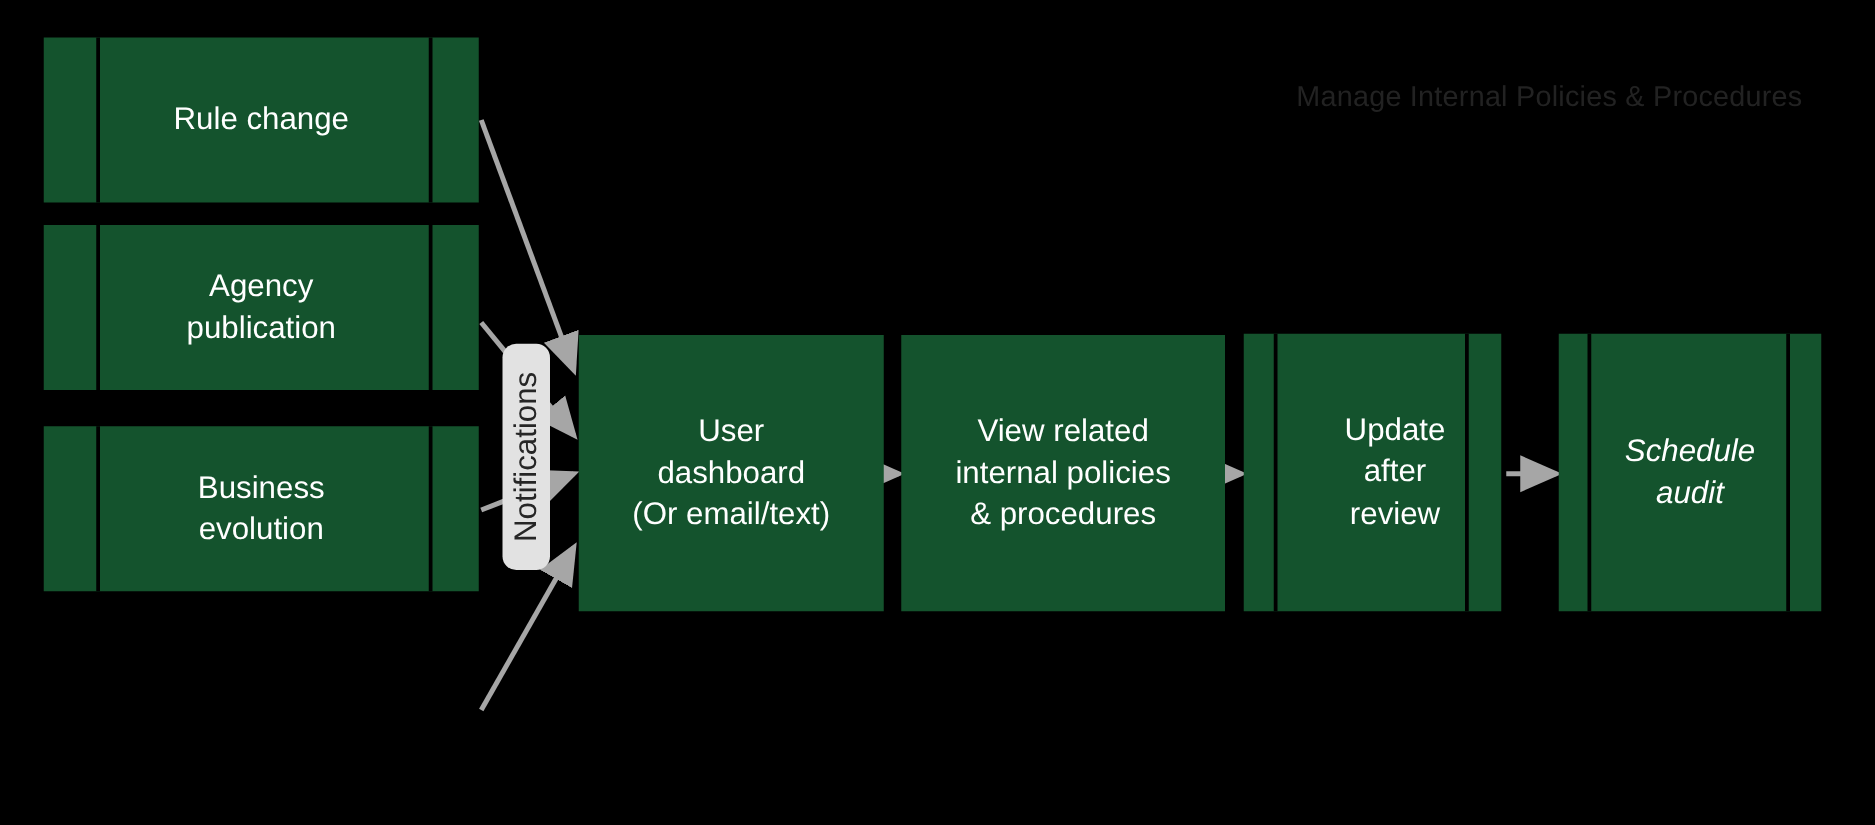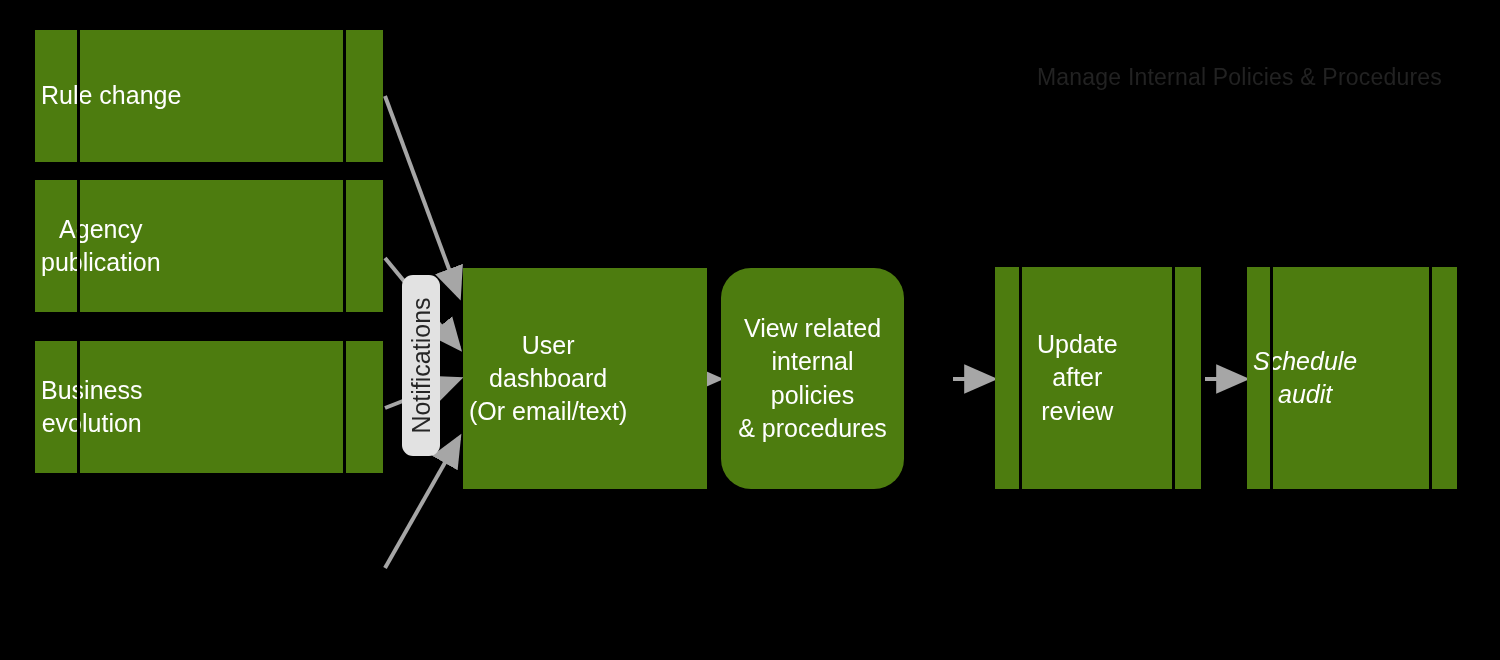--- a/index.html
+++ b/index.html
@@ -26,24 +26,24 @@
     font-size: 23px;
     color: #222222;
     letter-spacing: 0.2px;
     white-space: nowrap;
     text-align: right;
   }
   
   .node {
     position: absolute;
     box-sizing: border-box;
-    background: #4d7c0f;
+    background: #14532d;
     display: flex;
     align-items: center;
-    justify-content: flex-start;
+    justify-content: center;
   }
   .node .label {
     color: #ffffff;
     font-size: 25px;
     line-height: 1.33;
     text-align: center;
     white-space: pre-line;
     padding: 0 6px;
   }
   
@@ -132,21 +132,21 @@
   <div class="notif-pill" style="left:402px; top:275px; width:38px; height:181px;">
     <span class="notif-text">Notifications</span>
   </div>
 
   <div class="node" style="left:463px; top:268px; width:244px; height:221px;">
     <span class="label">User
 dashboard
 (Or email/text)</span>
   </div>
 
-  <div class="node" style="left:721px; top:268px; width:183px; height:221px;border-radius:30px;">
+  <div class="node" style="left:721px; top:268px; width:259px; height:221px;">
     <span class="label">View related
 internal policies
 &amp; procedures</span>
   </div>
 
   <div class="node" style="left:995px; top:267px; width:206px; height:222px;padding-left:36px;">
     <div class="seg" style="left:24px;"></div>
     <div class="seg" style="left:177px;"></div>
     <span class="label">Update
 after

